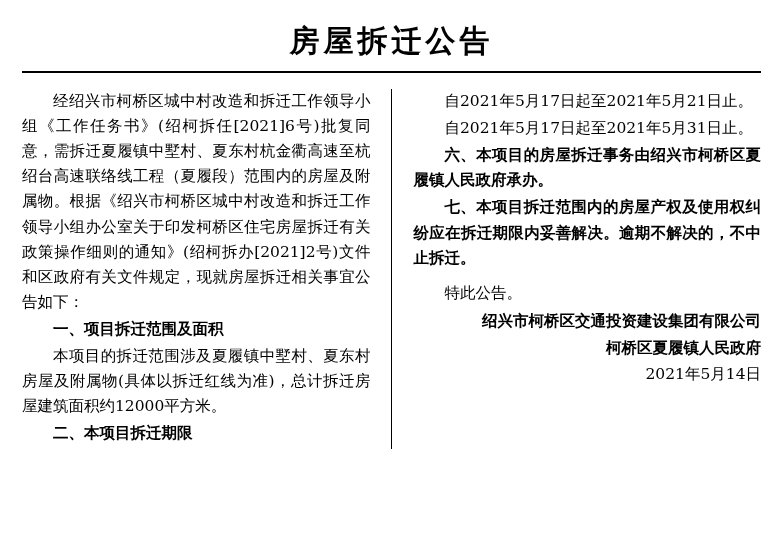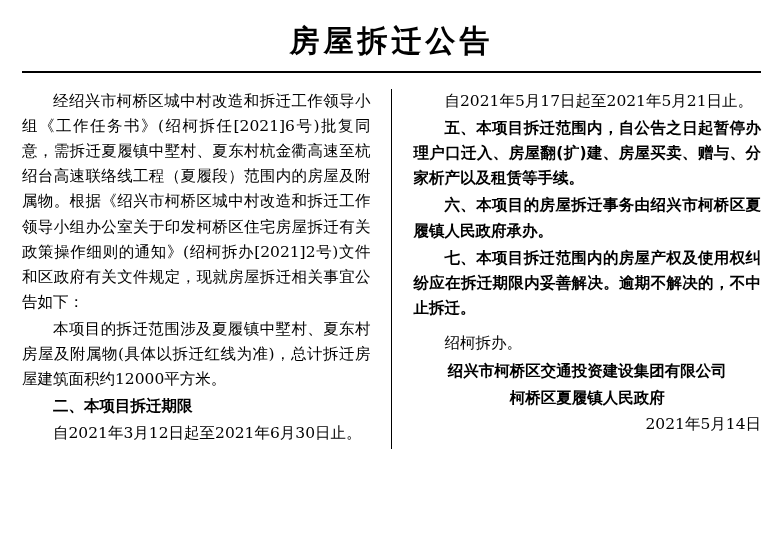--- a/index.html
+++ b/index.html
@@ -62,21 +62,21 @@
   }
   p.indent {
     text-indent: 2em;
   }
   p.heading {
     text-indent: 2em;
     font-family: "DejaVu Sans", "Liberation Sans", sans-serif;
     font-weight: bold;
   }
   p.sign {
-    text-align: center;
+    text-align: right;
     font-family: Liberation Serif, serif;
     font-weight: bold;
     margin-top: 2px;
   }
   p.sign-date {
     text-align: right;
     font-family: "DejaVu Serif", "Liberation Serif", serif;
     font-weight: normal;
     margin-top: 2px;
   }
@@ -89,30 +89,30 @@
 
 <div class="page">
 
   <h1 class="notice-title">房屋拆迁公告</h1>
   <hr class="rule">
 
   <div class="columns">
 
     <div class="col col-left">
       <p class="indent">经绍兴市柯桥区城中村改造和拆迁工作领导小组《工作任务书》(绍柯拆任[2021]6号)批复同意，需拆迁夏履镇中墅村、夏东村杭金衢高速至杭绍台高速联络线工程（夏履段）范围内的房屋及附属物。根据《绍兴市柯桥区城中村改造和拆迁工作领导小组办公室关于印发柯桥区住宅房屋拆迁有关政策操作细则的通知》(绍柯拆办[2021]2号)文件和区政府有关文件规定，现就房屋拆迁相关事宜公告如下：</p>
+      <p class="heading">一、项目拆迁范围及面积</p>
       <p class="indent">本项目的拆迁范围涉及夏履镇中墅村、夏东村房屋及附属物(具体以拆迁红线为准)，总计拆迁房屋建筑面积约12000平方米。</p>
       <p class="heading">二、本项目拆迁期限</p>
-      <p class="indent">自2021年3月12日起至2021年6月30日止。</p>
     </div>
 
     <div class="col col-right">
       <p class="indent">自2021年5月17日起至2021年5月21日止。</p>
-      <p class="heading">五、本项目拆迁范围内，自公告之日起暂停办理户口迁入、房屋翻(扩)建、房屋买卖、赠与、分家析产以及租赁等手续。</p>
+      <p class="indent">自2021年5月17日起至2021年5月31日止。</p>
       <p class="heading">六、本项目的房屋拆迁事务由绍兴市柯桥区夏履镇人民政府承办。</p>
       <p class="heading">七、本项目拆迁范围内的房屋产权及使用权纠纷应在拆迁期限内妥善解决。逾期不解决的，不中止拆迁。</p>
-      <p class="indent spacer-top">绍柯拆办。</p>
+      <p class="indent spacer-top">特此公告。</p>
       <p class="sign">绍兴市柯桥区交通投资建设集团有限公司</p>
       <p class="sign">柯桥区夏履镇人民政府</p>
       <p class="sign-date">2021年5月14日</p>
     </div>
 
   </div>
 </div>
 
 </body></html>

